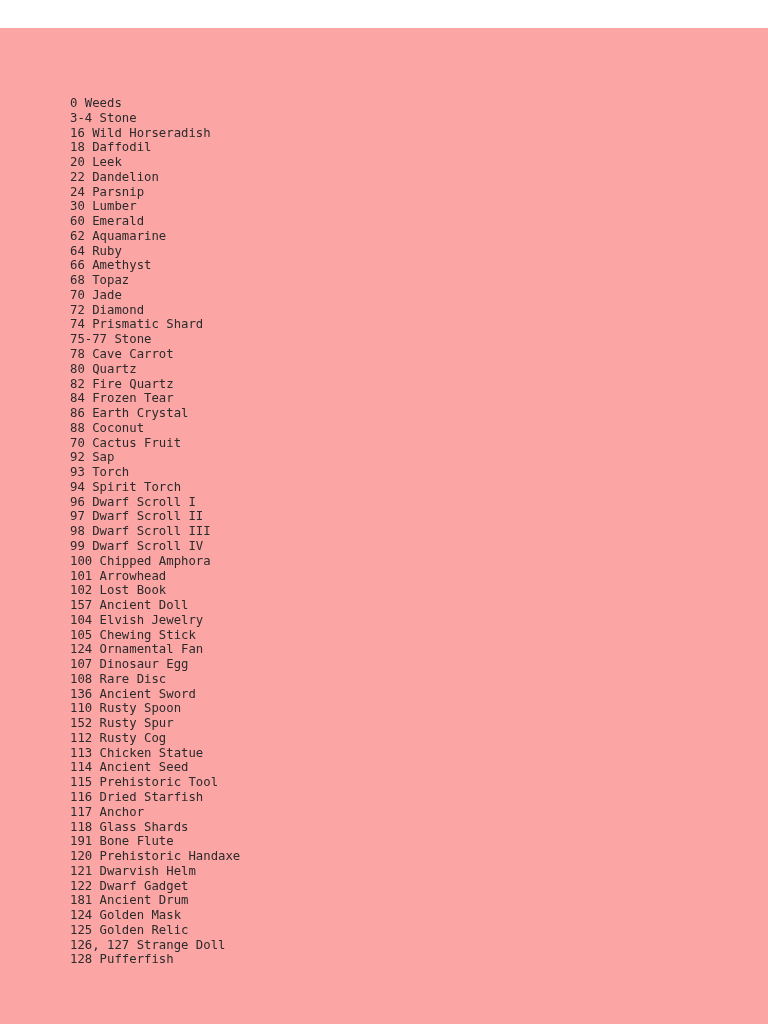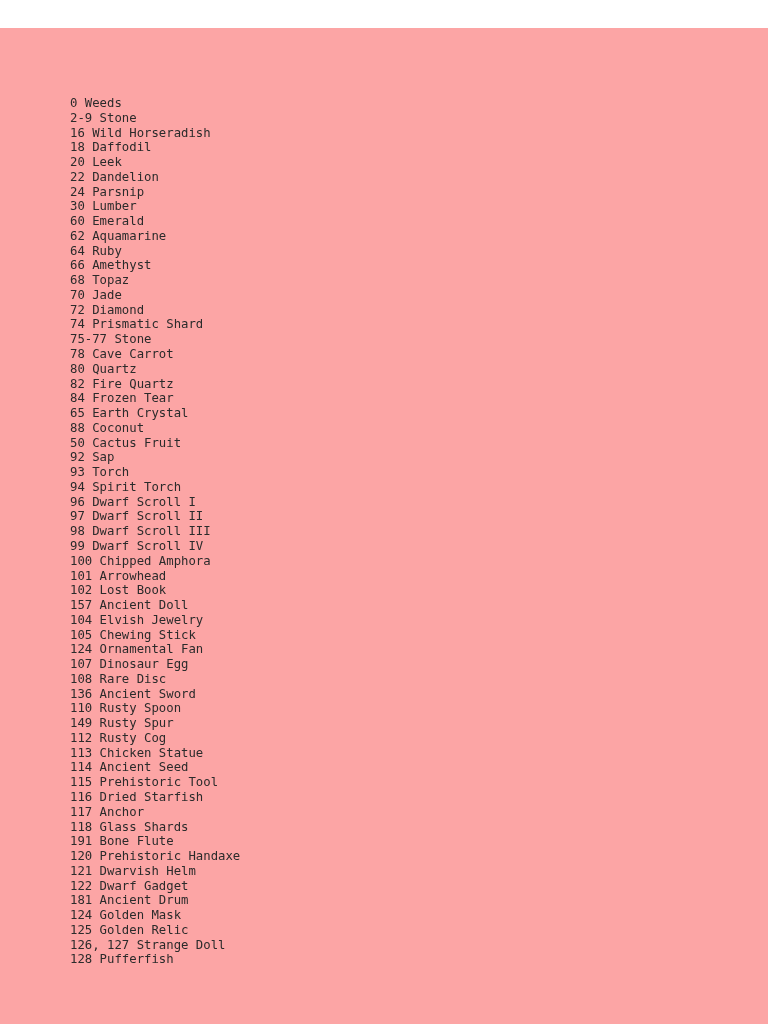--- a/index.html
+++ b/index.html
@@ -38,62 +38,62 @@
     letter-spacing: 0;
     -webkit-font-smoothing: none;
   }
 </style>
 </head>
 <body style="background: rgb(255, 255, 255);">
 
 <div id="page" style="background: #fca5a5; margin-top: 28px;">
   <ul id="item-list">
       <li class="item-line">0 Weeds</li>
-      <li class="item-line">2-9 Stone</li>
+      <li class="item-line">3-4 Stone</li>
       <li class="item-line">16 Wild Horseradish</li>
       <li class="item-line">18 Daffodil</li>
       <li class="item-line">20 Leek</li>
       <li class="item-line">22 Dandelion</li>
       <li class="item-line">24 Parsnip</li>
       <li class="item-line">30 Lumber</li>
       <li class="item-line">60 Emerald</li>
       <li class="item-line">62 Aquamarine</li>
       <li class="item-line">64 Ruby</li>
       <li class="item-line">66 Amethyst</li>
       <li class="item-line">68 Topaz</li>
       <li class="item-line">70 Jade</li>
       <li class="item-line">72 Diamond</li>
       <li class="item-line">74 Prismatic Shard</li>
       <li class="item-line">75-77 Stone</li>
       <li class="item-line">78 Cave Carrot</li>
       <li class="item-line">80 Quartz</li>
       <li class="item-line">82 Fire Quartz</li>
       <li class="item-line">84 Frozen Tear</li>
-      <li class="item-line">65 Earth Crystal</li>
+      <li class="item-line">86 Earth Crystal</li>
       <li class="item-line">88 Coconut</li>
-      <li class="item-line">50 Cactus Fruit</li>
+      <li class="item-line">70 Cactus Fruit</li>
       <li class="item-line">92 Sap</li>
       <li class="item-line">93 Torch</li>
       <li class="item-line">94 Spirit Torch</li>
       <li class="item-line">96 Dwarf Scroll I</li>
       <li class="item-line">97 Dwarf Scroll II</li>
       <li class="item-line">98 Dwarf Scroll III</li>
       <li class="item-line">99 Dwarf Scroll IV</li>
       <li class="item-line">100 Chipped Amphora</li>
       <li class="item-line">101 Arrowhead</li>
       <li class="item-line">102 Lost Book</li>
       <li class="item-line">157 Ancient Doll</li>
       <li class="item-line">104 Elvish Jewelry</li>
       <li class="item-line">105 Chewing Stick</li>
       <li class="item-line">124 Ornamental Fan</li>
       <li class="item-line">107 Dinosaur Egg</li>
       <li class="item-line">108 Rare Disc</li>
       <li class="item-line">136 Ancient Sword</li>
       <li class="item-line">110 Rusty Spoon</li>
-      <li class="item-line">149 Rusty Spur</li>
+      <li class="item-line">152 Rusty Spur</li>
       <li class="item-line">112 Rusty Cog</li>
       <li class="item-line">113 Chicken Statue</li>
       <li class="item-line">114 Ancient Seed</li>
       <li class="item-line">115 Prehistoric Tool</li>
       <li class="item-line">116 Dried Starfish</li>
       <li class="item-line">117 Anchor</li>
       <li class="item-line">118 Glass Shards</li>
       <li class="item-line">191 Bone Flute</li>
       <li class="item-line">120 Prehistoric Handaxe</li>
       <li class="item-line">121 Dwarvish Helm</li>

